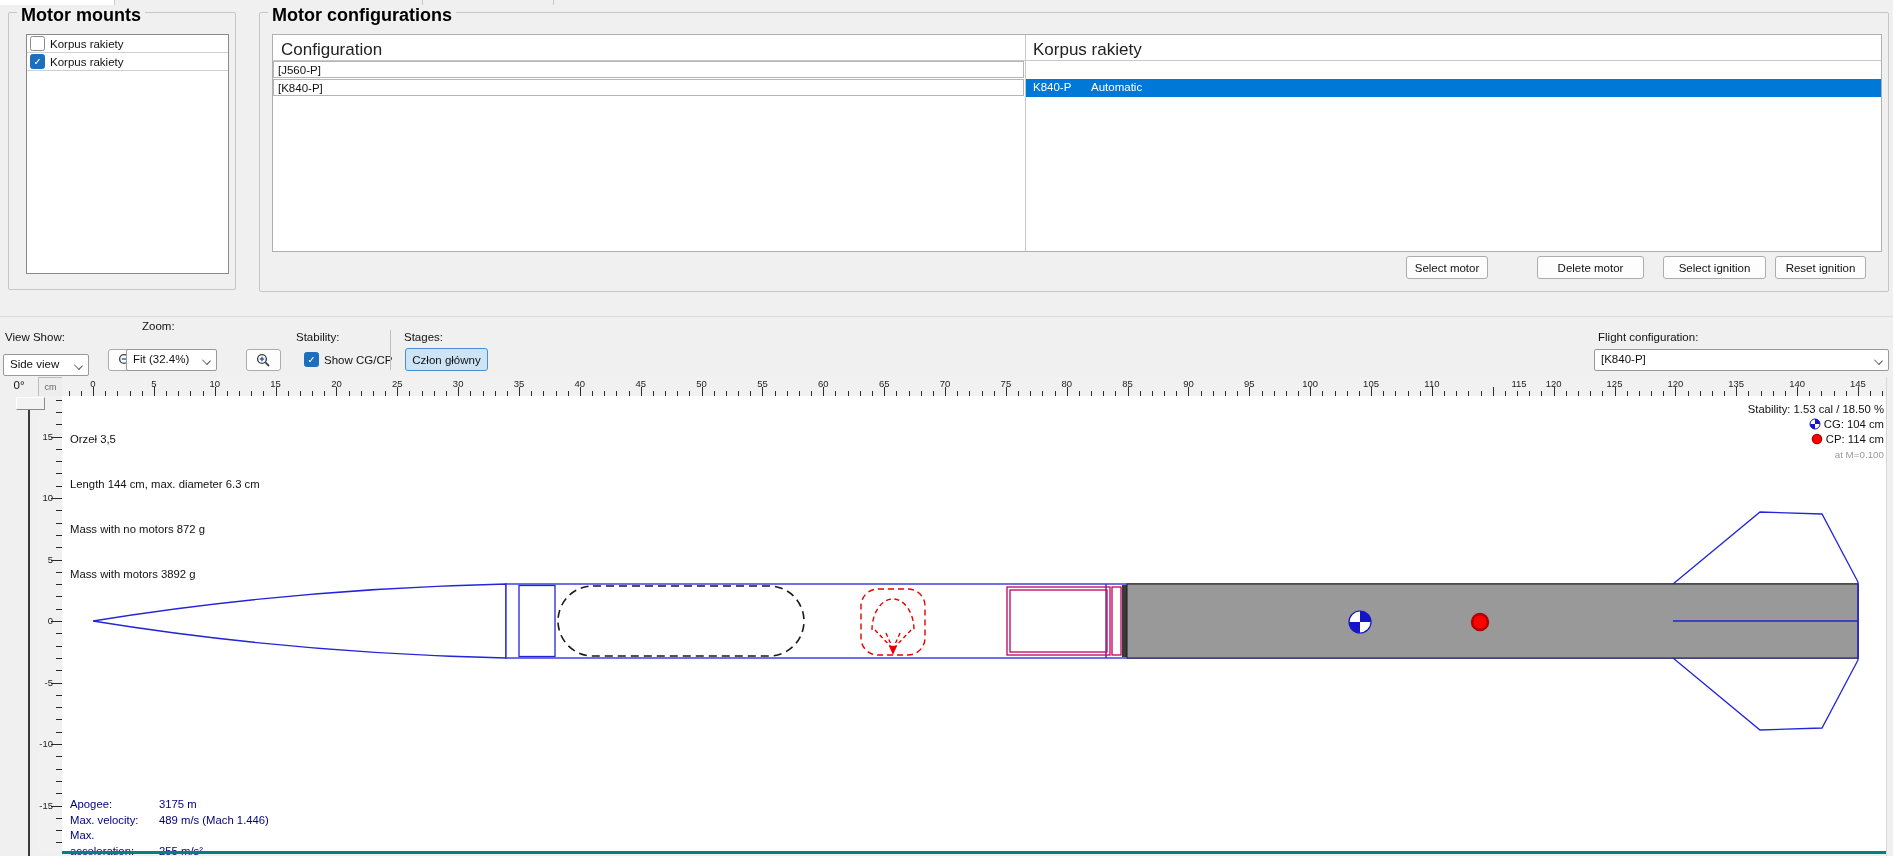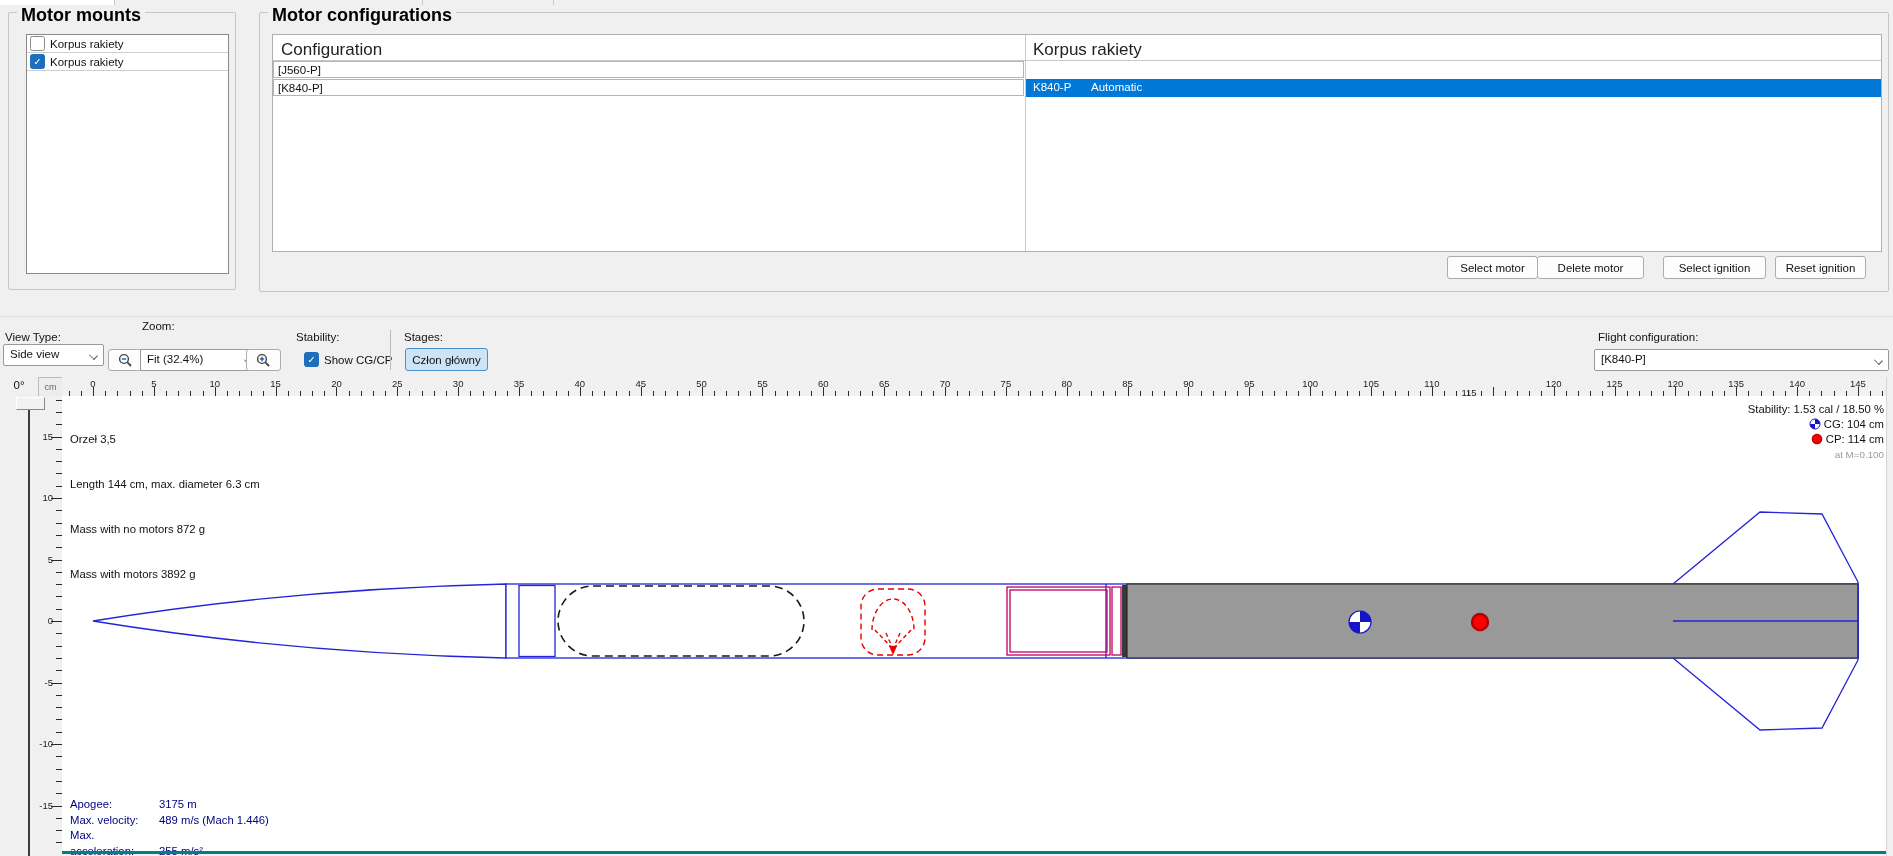--- a/index.html
+++ b/index.html
@@ -98,46 +98,46 @@
         <div class="trow" style="top: 26px;">
           <div class="tcell1">[J560-P]</div>
         </div>
         <div class="trow" style="top: 44px;">
           <div class="tcell1">[K840-P]</div>
           <div class="tcell2 sel"><span class="mname">K840-P</span><span>Automatic</span></div>
         </div>
       </div>
   </div>
 
-  <div class="btn" style="left:1447px;top:256px;width:91px">Select motor</div>
+  <div class="btn" style="left:1406px;top:256px;width:82px">Select motor</div>
   <div class="btn" style="left:1537px;top:256px;width:107px">Delete motor</div>
   <div class="btn" style="left:1663px;top:256px;width:103px">Select ignition</div>
   <div class="btn" style="left:1775px;top:256px;width:91px">Reset ignition</div>
 
   <div class="abs" style="left:0;top:316px;width:1893px;height:1px;background:#dcdcdc"></div>
 
-  <div class="tlabel" style="left:5px;top:331px">View Type:</div>
+  <div class="tlabel" style="left:5px;top:331px">View Show:</div>
   <div class="tlabel" style="left:142px;top:320px">Zoom:</div>
   <div class="tlabel" style="left:296px;top:331px">Stability:</div>
   <div class="tlabel" style="left:404px;top:331px">Stages:</div>
   <div class="tlabel" style="left:1598px;top:331px">Flight configuration:</div>
 
-  <div class="combo" style="left:3px;top:344px;width:101px">
+  <div class="combo" style="left:3px;top:354px;width:86px">
     <span>Side view</span>
     <span class="chev"></span>
   </div>
 
   <div class="btn" style="left:108px;top:349px;width:35px;height:22px">
     <svg width="15" height="15" viewBox="0 0 15 15">
       <circle cx="6" cy="6" r="4.4" fill="none" stroke="#444" stroke-width="1.4"></circle>
       <line x1="9.4" y1="9.4" x2="13" y2="13" stroke="#444" stroke-width="1.8"></line>
       <line x1="3.8" y1="6" x2="8.2" y2="6" stroke="#1a62ab" stroke-width="1.4"></line>
     </svg>
   </div>
-  <div class="combo" style="left:140px;top:349px;width:119px">
+  <div class="combo" style="left:126px;top:349px;width:91px">
     <span>Fit (32.4%)</span>
     <span class="chev"></span>
   </div>
   <div class="btn" style="left:246px;top:349px;width:35px;height:22px">
     <svg width="15" height="15" viewBox="0 0 15 15">
       <circle cx="6" cy="6" r="4.4" fill="none" stroke="#444" stroke-width="1.4"></circle>
       <line x1="9.4" y1="9.4" x2="13" y2="13" stroke="#444" stroke-width="1.8"></line>
       <line x1="3.8" y1="6" x2="8.2" y2="6" stroke="#1a62ab" stroke-width="1.4"></line>
       <line x1="6" y1="3.8" x2="6" y2="8.2" stroke="#1a62ab" stroke-width="1.4"></line>
     </svg>
@@ -294,21 +294,21 @@
       <div class="htick" style="left: 1333.4px; top: 14px; height: 5px;"></div>
       <div class="htick" style="left: 1345.58px; top: 14px; height: 5px;"></div>
       <div class="htick" style="left: 1357.75px; top: 14px; height: 5px;"></div>
       <div class="htick" style="left: 1369.92px; top: 10px; height: 9px;"></div>
       <div class="hnum" style="left: 1369.92px;">110</div>
       <div class="htick" style="left: 1382.09px; top: 14px; height: 5px;"></div>
       <div class="htick" style="left: 1394.26px; top: 14px; height: 5px;"></div>
       <div class="htick" style="left: 1406.44px; top: 14px; height: 5px;"></div>
       <div class="htick" style="left: 1418.61px; top: 14px; height: 5px;"></div>
       <div class="htick" style="left: 1430.78px; top: 10px; height: 9px;"></div>
-      <div class="hnum" style="left: 1407px; margin-top: 9px;">115</div>
+      <div class="hnum" style="left: 1457px;">115</div>
       <div class="htick" style="left: 1442.95px; top: 14px; height: 5px;"></div>
       <div class="htick" style="left: 1455.12px; top: 14px; height: 5px;"></div>
       <div class="htick" style="left: 1467.3px; top: 14px; height: 5px;"></div>
       <div class="htick" style="left: 1479.47px; top: 14px; height: 5px;"></div>
       <div class="htick" style="left: 1491.64px; top: 10px; height: 9px;"></div>
       <div class="hnum" style="left: 1491.64px;">120</div>
       <div class="htick" style="left: 1503.81px; top: 14px; height: 5px;"></div>
       <div class="htick" style="left: 1515.98px; top: 14px; height: 5px;"></div>
       <div class="htick" style="left: 1528.16px; top: 14px; height: 5px;"></div>
       <div class="htick" style="left: 1540.33px; top: 14px; height: 5px;"></div>

